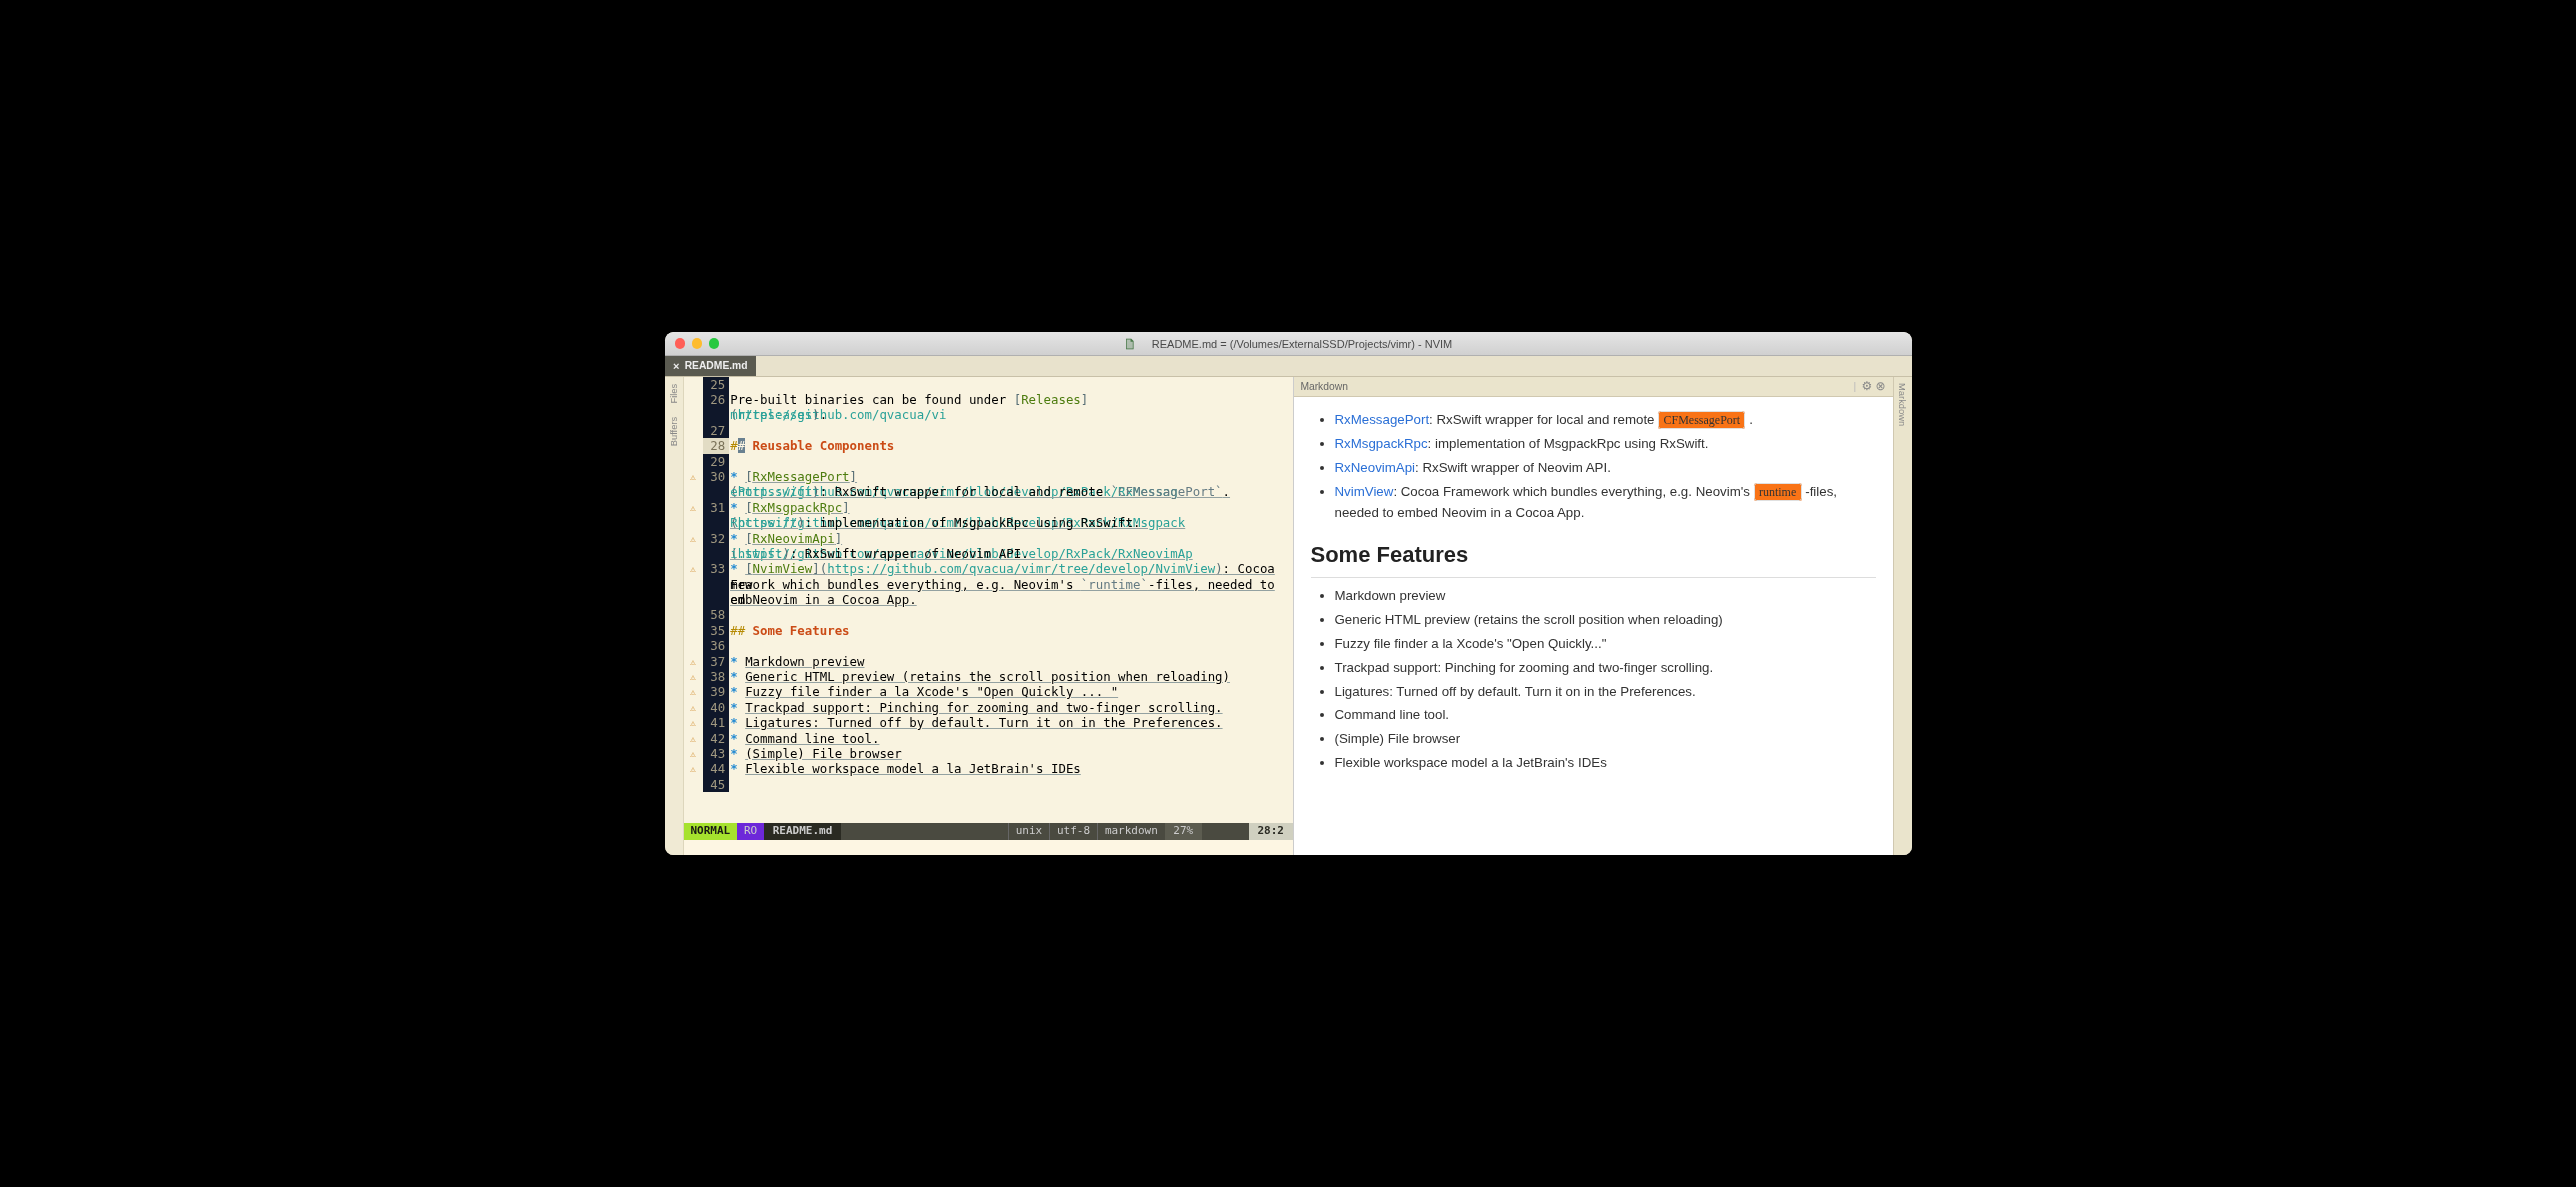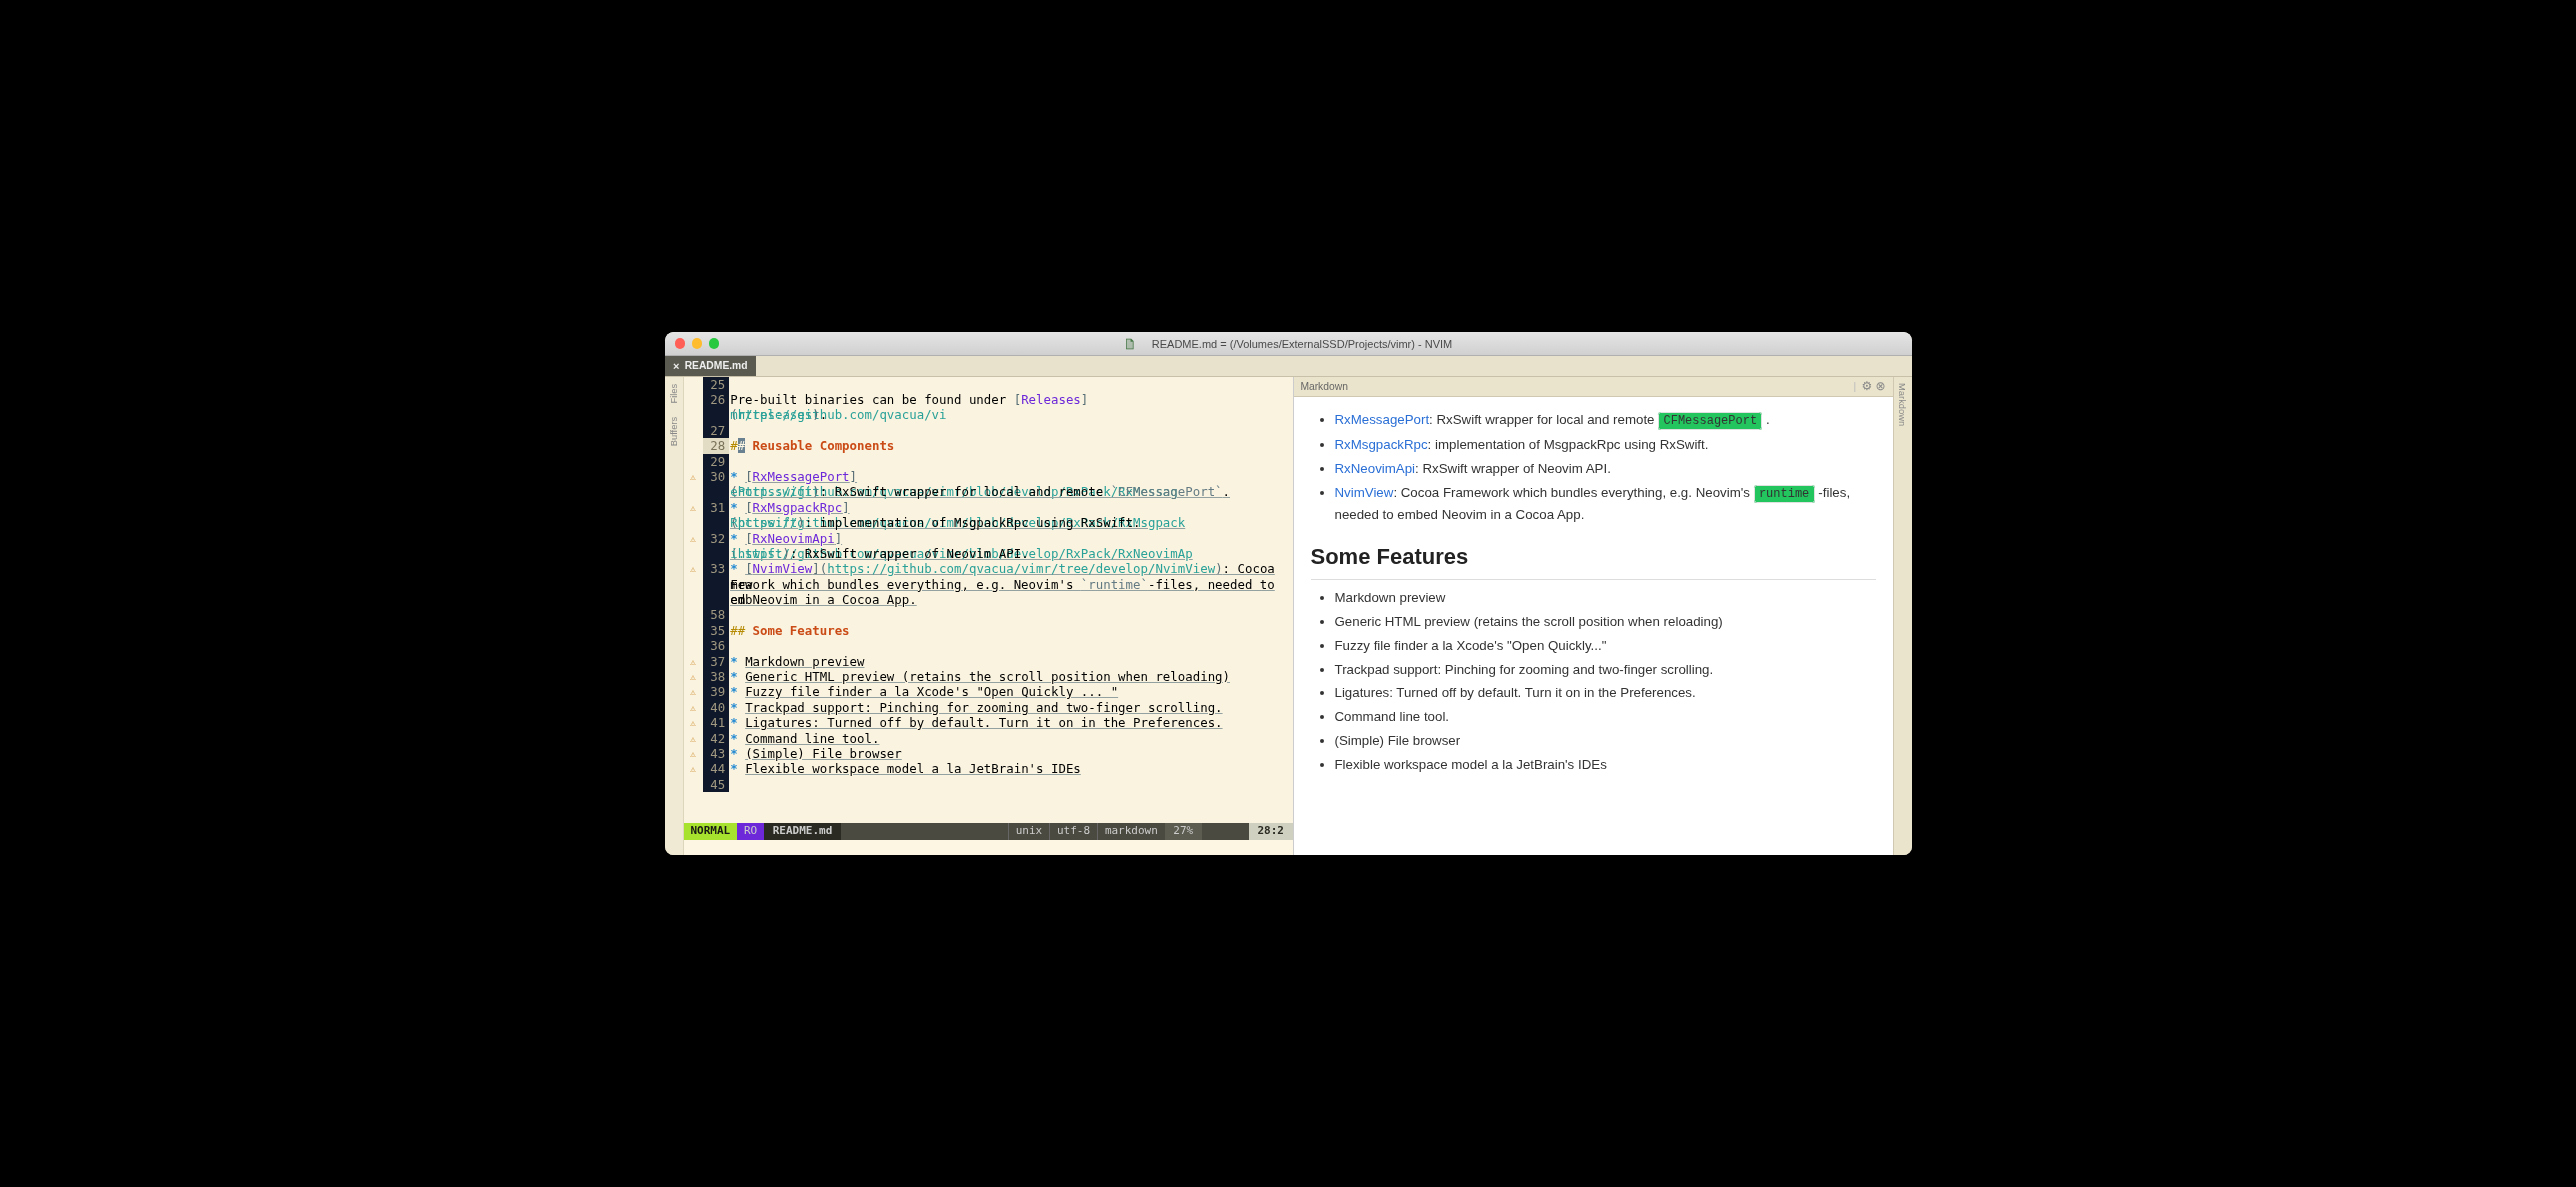--- a/index.html
+++ b/index.html
@@ -106,21 +106,21 @@
   overflow: hidden;
   display: flex;
 }
 .line-row { display: flex; height: 15.4px; }
 .sign { width: 19px; text-align: center; color: #d08a2a; font-size: 9.4px; line-height:15.4px;}
 .ln { width: 26px; text-align: right; padding-right: 3.4px; color: #a09880; background:#0f172a;}
 .ln.cur { background:#e2dcc4; color:#7a7258;}
 .code { flex:1; padding-left:1.7px; }
 .md-h { color: #cb4b16; font-weight: bold; }
 .md-hash { color: #b58900; }
-.md-link { color: #6d28d9; }
+.md-link { color: #4d7c0f; }
 .md-url { color:#2aa198; }
 .md-url-bracket { color:#586e75; }
 .md-bullet { color:#268bd2; font-weight:bold;}
 .md-code { color:#657b83; }
 .underline { text-decoration: underline; text-decoration-color: #93a1a1; }
 .cursor-block { background:#698090; color:#fdf6e3; }
 .statusline {
   height: 17px;
   display: flex;
   font-size: 11px;
@@ -166,25 +166,25 @@
   overflow: auto;
   padding: 8.6px 17px;
   font-size: 13.3px;
   color: #333;
   line-height: 1.6;
 }
 .preview-body ul { padding-left: 24px; margin: 3.4px 0 12px 0; }
 .preview-body li { margin: 2.6px 0; }
 .preview-body a { color:#2a6fd6; text-decoration:none; }
 .preview-body code {
-  background:#22c55e;
+  background:#f97316;
   border:0.9px solid #e0e0e0;
   padding: 0.9px 4.3px;
   border-radius:2.6px;
-  font-family: Liberation Mono, monospace;
+  font-family: Liberation Serif, serif;
   font-size: 12px;
 }
 .preview-body h2 {
   font-size: 22px;
   font-weight: 700;
   color: #222;
   margin: 13.7px 0 6.9px 0;
   border-bottom: 0.9px solid #ddd;
   padding-bottom: 5.1px;
 }

